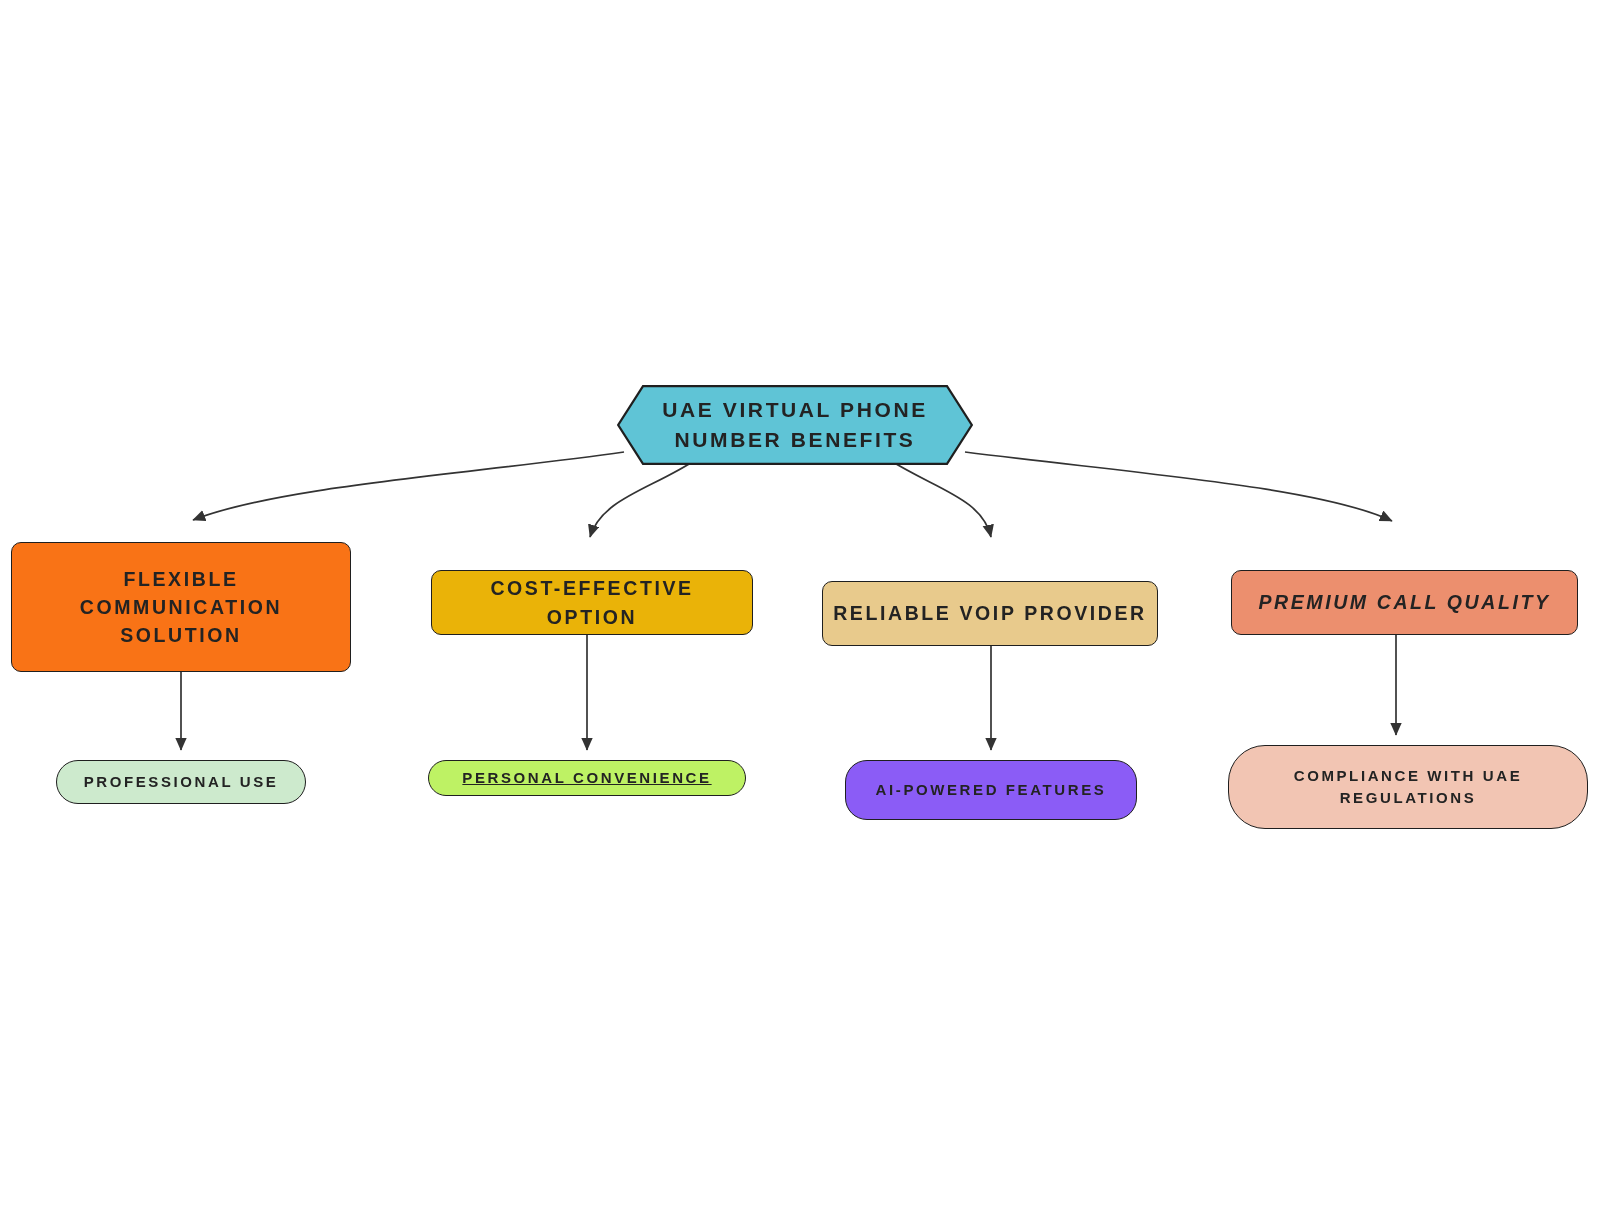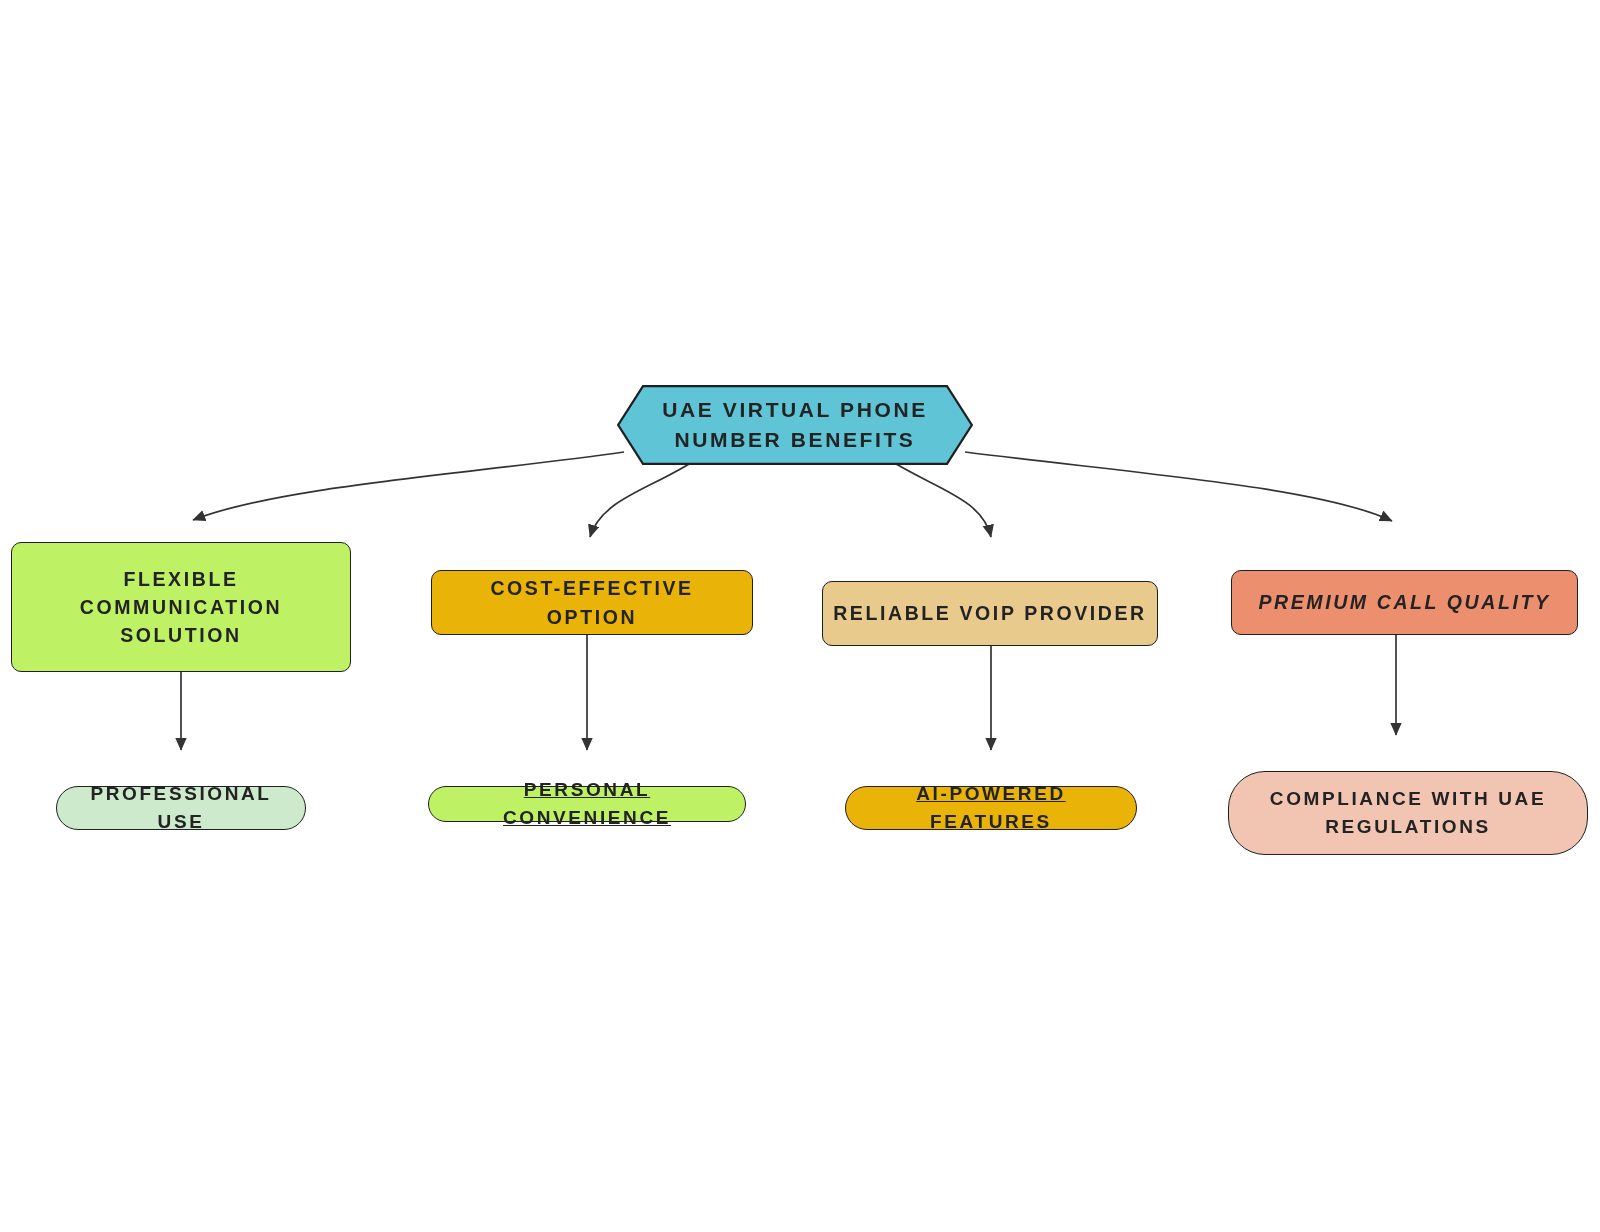--- a/index.html
+++ b/index.html
@@ -68,34 +68,33 @@
     position: relative;
     z-index: 2;
   }
 
   
   .node-rect {
     border: 1.6px solid #1f1f1f;
     border-radius: 10px;
     font-size: 19.5px;
   }
-  .node-l1-a { left: 11px;   top: 542px; width: 340px; height: 130px; background: #bef264; }
+  .node-l1-a { left: 11px;   top: 542px; width: 340px; height: 130px; background: #f97316; }
   .node-l1-b { left: 431px;  top: 570px; width: 322px; height: 65px;  background: #eab308; }
   .node-l1-c { left: 822px;  top: 570px; width: 336px; height: 65px;  background: #e8ca8c; margin-top: 11px; }
   .node-l1-d { left: 1231px; top: 570px; width: 347px; height: 65px;  background: #ec8f6e; font-style: italic; }
 
   
   .node-pill {
     border: 1.6px solid #1f1f1f;
-    font-size: 19px;
-    margin-top: 26px;
+    font-size: 15px;
   }
   .node-l2-a { left: 56px;   top: 760px; width: 250px; height: 44px; border-radius: 22px; background: #cdeacd; }
   .node-l2-b { left: 428px;  top: 760px; width: 318px; height: 36px; border-radius: 22px; background: #bef264; text-decoration: underline; }
-  .node-l2-c { left: 845px;  top: 760px; width: 292px; height: 44px; border-radius: 22px; background: #eab308; text-decoration: underline; }
+  .node-l2-c { left: 845px;  top: 760px; width: 292px; height: 60px; border-radius: 22px; background: #8b5cf6; }
   .node-l2-d { left: 1228px; top: 745px; width: 360px; height: 84px; border-radius: 37px; background: #f2c5b3; }
 </style>
 </head>
 <body>
 
 <div id="diagram-canvas">
 
   <svg class="edge-layer" viewBox="0 0 1600 1232" width="1600" height="1232" xmlns="http://www.w3.org/2000/svg">
     <defs>
       <marker id="arrowhead" markerWidth="9" markerHeight="9" refX="7.2" refY="3.4" orient="auto" markerUnits="strokeWidth">

